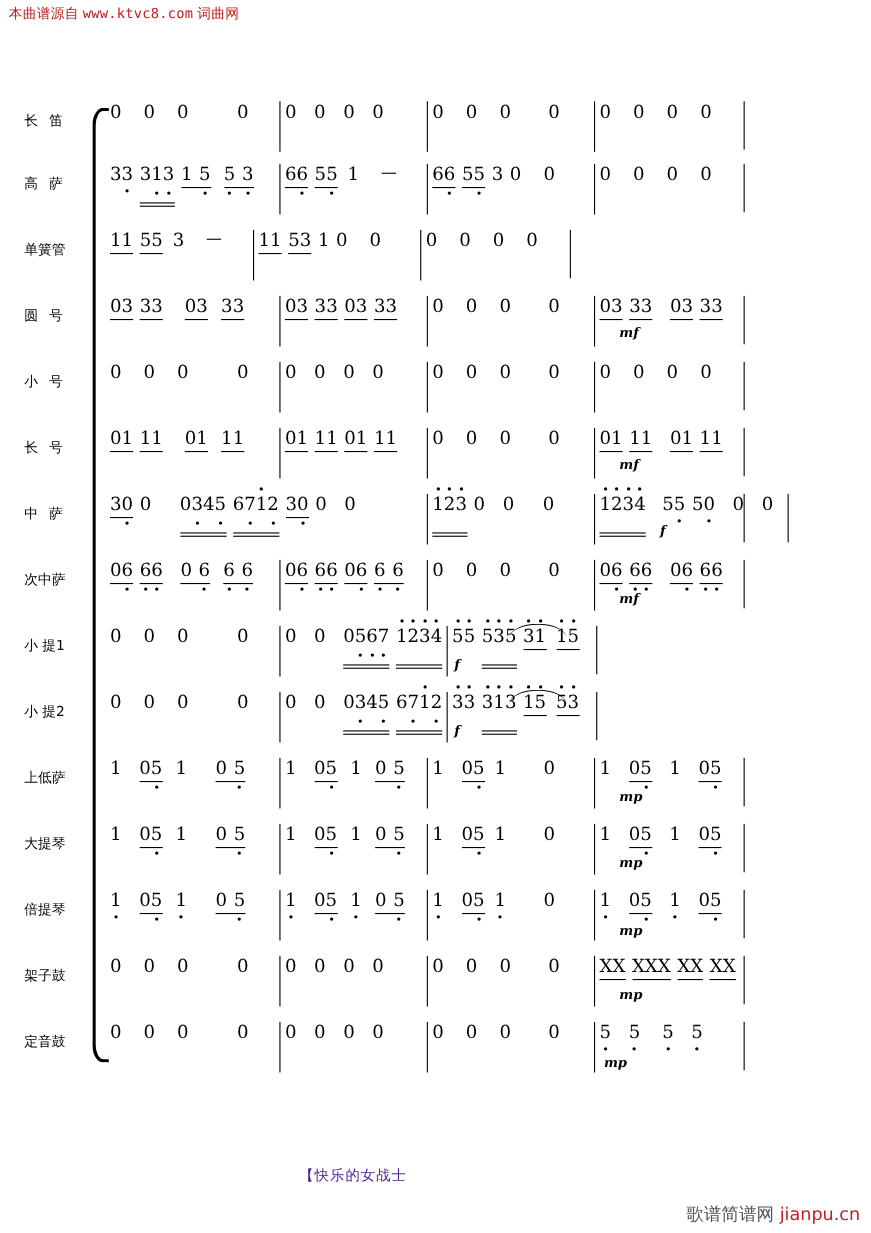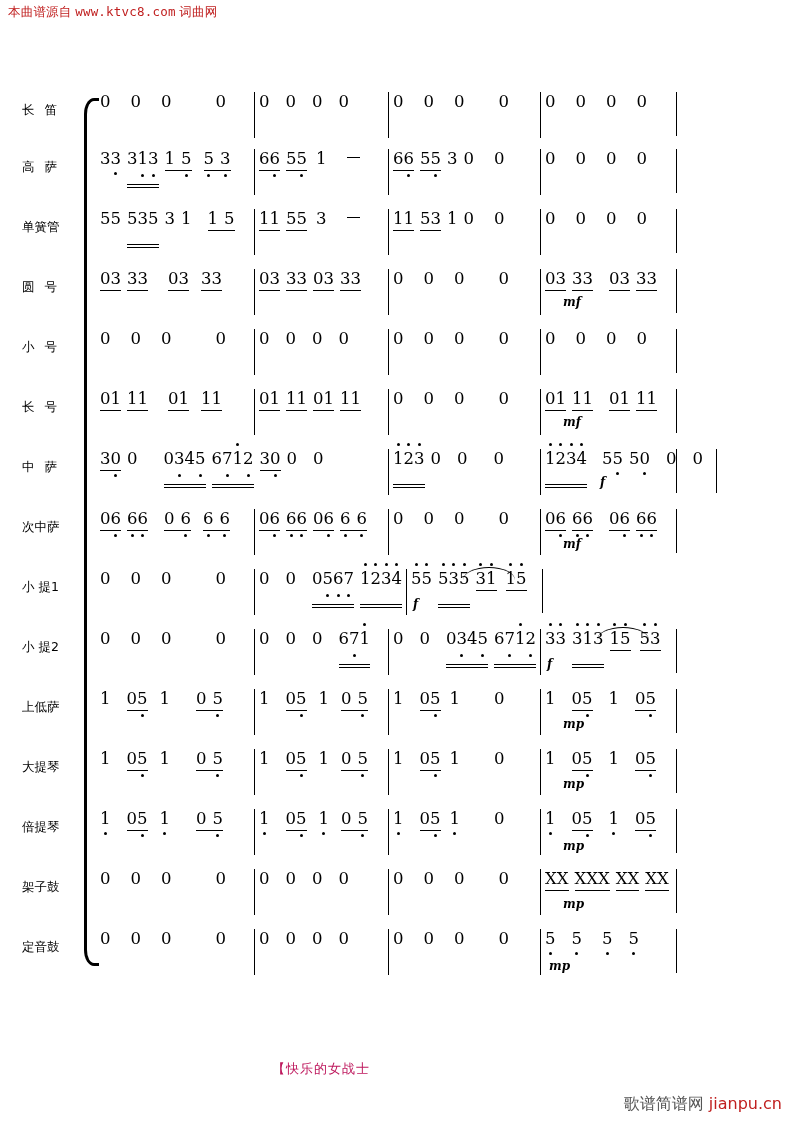--- a/index.html
+++ b/index.html
@@ -160,21 +160,21 @@
   }
 
   
   .bottom-title {
     position: absolute;
     left: 272px;
     top: 1060px;
     font-family: "DejaVu Sans", sans-serif;
     font-size: 13px;
     letter-spacing: 1px;
-    color: #be185d;
+    color: #4c1d95;
   }
   .watermark {
     position: absolute;
     right: 10px;
     bottom: 6px;
     font-family: "DejaVu Sans", sans-serif;
     font-size: 16px;
     color: #555;
   }
   .watermark .red { color: #c02020; }
@@ -226,23 +226,20 @@
       <div class="measure" style="width:136px">
         <span class="cell">0<span class="sp s20"></span>0<span class="sp s20"></span>0<span class="sp s20"></span>0</span>
       </div>
       <div class="endbar"></div>
     </div>
   </div>
 
   <div class="staff-row" style="top:117px;text-decoration:underline;">
     <div class="inst-label">单簧管</div>
     <div class="measures">
-      <div class="measure" style="width:158px">
-        <span class="cell">55<span class="sp s6"></span><span class="grp u2">535</span><span class="sp s6"></span>3<span class="sp s6"></span>1<span class="sp s16"></span><span class="grp u1">1<span class="sp s6"></span>5</span></span>
-      </div>
       <div class="measure" style="width:134px">
         <span class="cell"><span class="grp u1">11</span><span class="sp s6"></span><span class="grp u1">55</span><span class="sp s9"></span>3<span class="sp s20"></span><span class="dash"></span></span>
       </div>
       <div class="measure" style="width:152px">
         <span class="cell"><span class="grp u1">11</span><span class="sp s6"></span><span class="grp u1">53</span><span class="sp s6"></span>1<span class="sp s6"></span>0<span class="sp s20"></span>0</span>
       </div>
       <div class="measure" style="width:136px">
         <span class="cell">0<span class="sp s20"></span>0<span class="sp s20"></span>0<span class="sp s20"></span>0</span>
       </div>
       <div class="endbar"></div>
@@ -369,23 +366,20 @@
       <div class="endbar"></div>
     </div>
   </div>
 
   <div class="staff-row" style="top:537px;">
     <div class="inst-label">小 提2</div>
     <div class="measures">
       <div class="measure" style="width:158px">
         <span class="cell">0<span class="sp s20"></span>0<span class="sp s20"></span>0<span class="sp s44"></span>0</span>
       </div>
-      <div class="measure" style="width:134px">
-        <span class="cell">0<span class="sp s16"></span>0<span class="sp s16"></span>0<span class="sp s16"></span><span class="grp u2">6<span class="dotlow">7</span><span class="dothigh">1</span></span></span>
-      </div>
       <div class="measure" style="width:152px">
         <span class="cell">0<span class="sp s16"></span>0<span class="sp s16"></span><span class="grp u2">0<span class="dotlow">3</span>4<span class="dotlow">5</span></span><span class="sp s6"></span><span class="grp u2">6<span class="dotlow">7</span><span class="dothigh">1</span><span class="dotlow">2</span></span></span>
       </div>
       <div class="measure" style="width:136px">
         <span class="cell"><span class="dothigh">3</span><span class="dothigh">3</span><span class="sp s6"></span><span class="grp u2"><span class="dothigh">3</span><span class="dothigh">1</span><span class="dothigh">3</span></span><span class="sp s6"></span><span class="grp u1"><span class="dothigh">1</span><span class="dothigh">5</span></span><span class="sp s9"></span><span class="grp u1"><span class="dothigh">5</span><span class="dothigh">3</span></span></span>
         <span class="slur" style="left:56px; top:-2px; width:52px;"></span>
         <span class="dyn" style="left:6px; top:28px;">f</span>
       </div>
       <div class="endbar"></div>
     </div>

